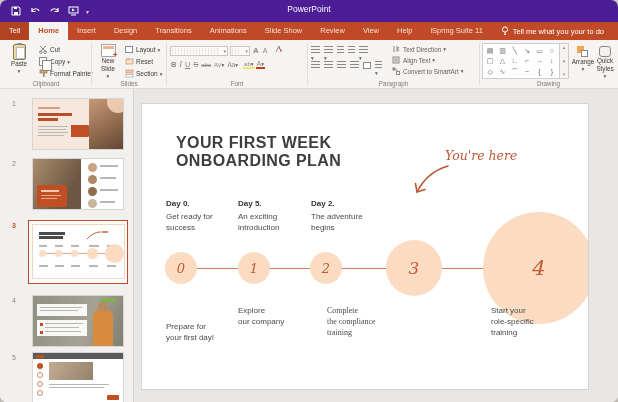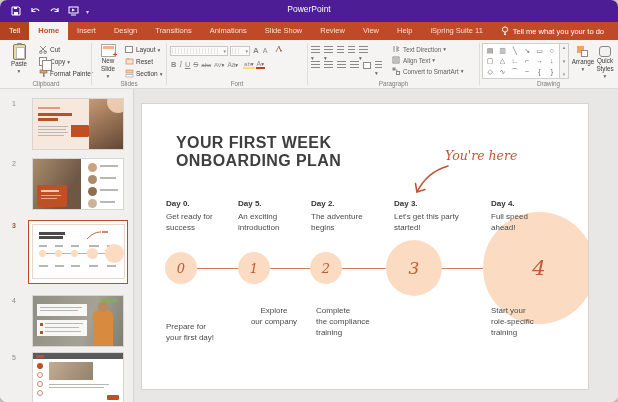--- a/index.html
+++ b/index.html
@@ -481,30 +481,26 @@
         <div class="s-circ" style="left:341px;top:108px;width:112px;height:112px;font-size:21px;">
             <span>4</span>
           </div>
 
         <div class="s-day lblz" style="left:24px;top:95px;width:66px;"><b>Day 0.</b><span>Get ready for
 success</span></div>
         <div class="s-day lblz" style="left:96px;top:95px;width:70px;"><b>Day 5.</b><span>An exciting
 introduction</span></div>
         <div class="s-day lblz" style="left:169px;top:95px;width:78px;"><b>Day 2.</b><span>The adventure
 begins</span></div>
-        <div class="s-day lblz" style="left:252px;top:95px;width:95px;"><b>Day 3.</b><span>Let's get this party
-started!</span></div>
-        <div class="s-day lblz" style="left:349px;top:95px;width:80px;"><b>Day 4.</b><span>Full speed
-ahead!</span></div>
 
         <div class="s-cap" style="left:24px;top:218px;width:70px;">Prepare for
 your first day!</div>
-        <div class="s-cap" style="left:96px;top:202px;width:72px;text-align:center;">Explore
+        <div class="s-cap" style="left:96px;top:202px;width:72px;">Explore
 our company</div>
-        <div class="s-cap" style="left:174px;top:202px;width:78px;">Complete
+        <div class="s-cap" style="left:185px;top:202px;width:78px;font-family:Liberation Serif, serif;">Complete
 the compliance
 training</div>
         <div class="s-cap" style="left:349px;top:202px;width:78px;">Start your
 role-specific
 training</div>
 
       </div>
     </div>
   </div>
 </div>

